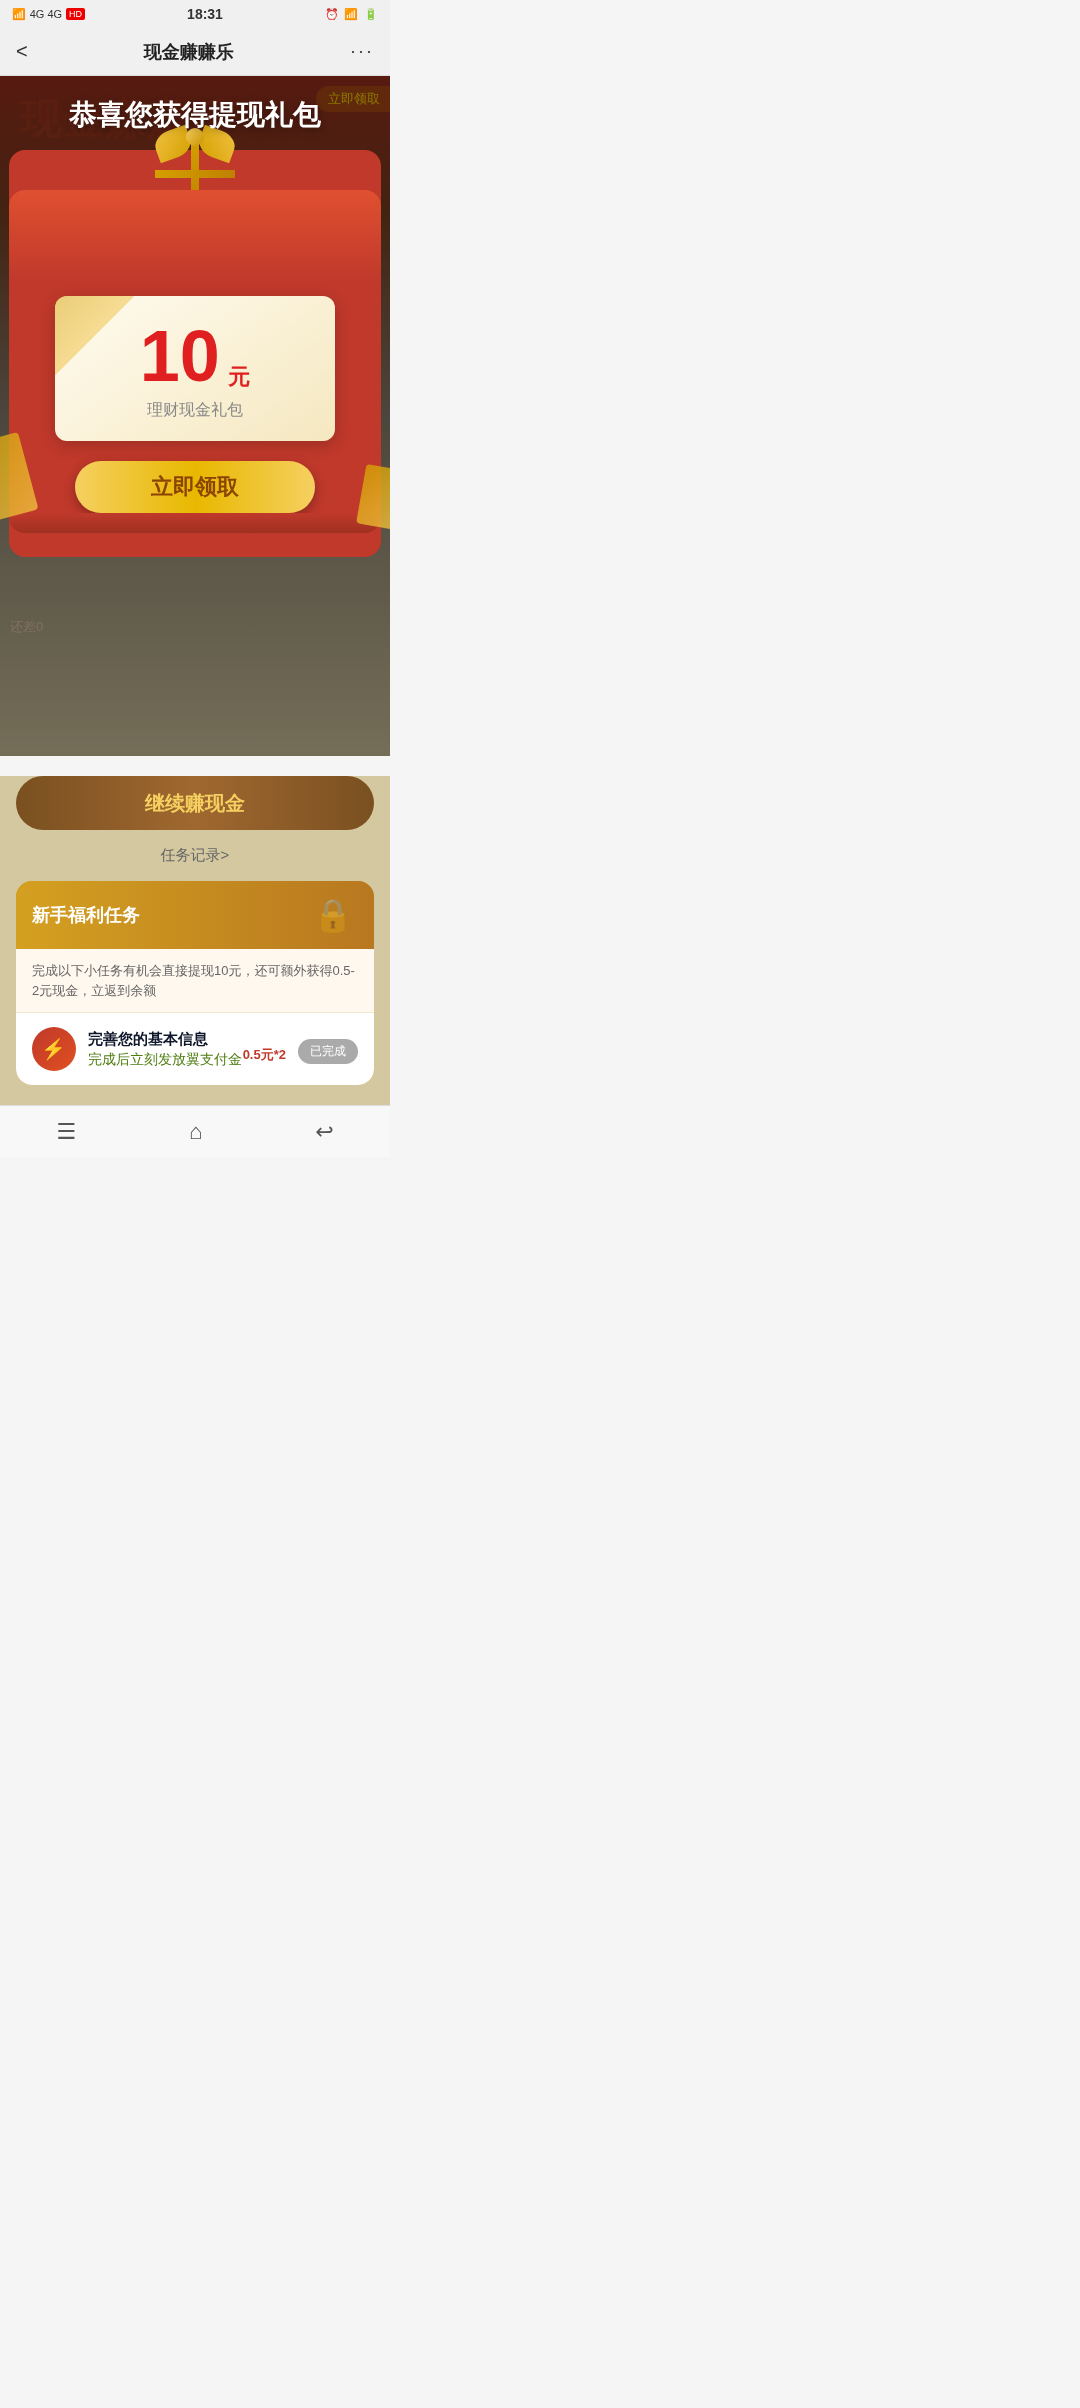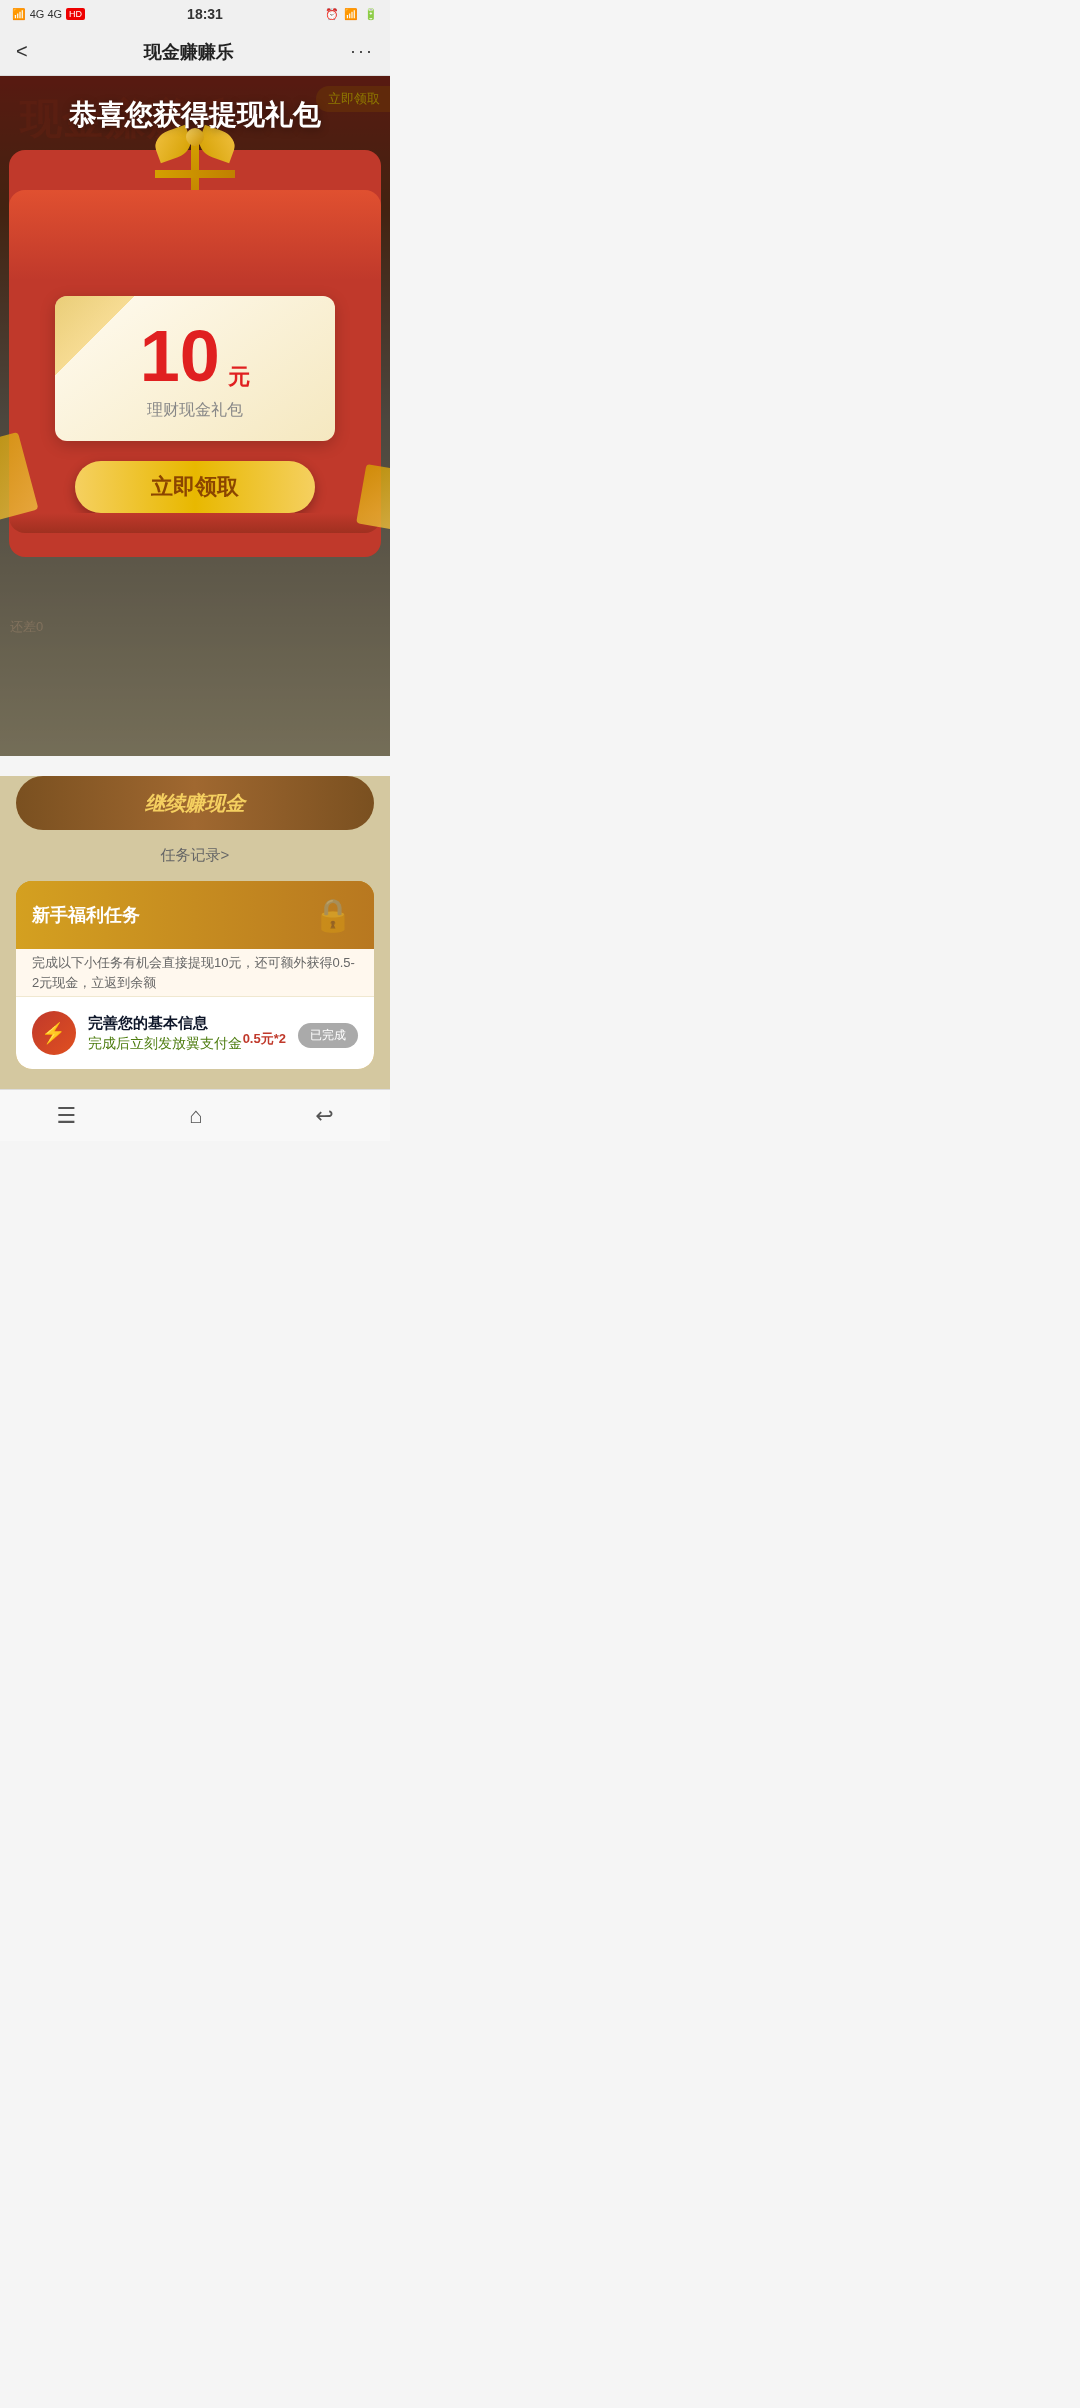--- a/index.html
+++ b/index.html
@@ -315,21 +315,20 @@
       background: linear-gradient(90deg, #7a5020, #a06830, #7a5020);
       border-radius: 27px;
       display: flex;
       align-items: center;
       justify-content: center;
       font-size: 20px;
       font-weight: 600;
       color: #f5d060;
       cursor: pointer;
       margin: 20px 0 0;
-      font-style: italic;
     }
 
     
     .task-record {
       text-align: center;
       font-size: 15px;
       color: #666;
       padding: 16px 0;
     }
 
@@ -353,21 +352,21 @@
       color: #fff;
     }
     .newbie-icon {
       width: 50px;
       height: 40px;
       opacity: 0.4;
     }
 
     .newbie-desc {
       background: #fff8ee;
-      padding: 4px 16px;
+      padding: 12px 16px;
       font-size: 13px;
       color: #666;
       line-height: 1.5;
     }
 
     
     .task-item {
       background: #fff;
       display: flex;
       align-items: center;

